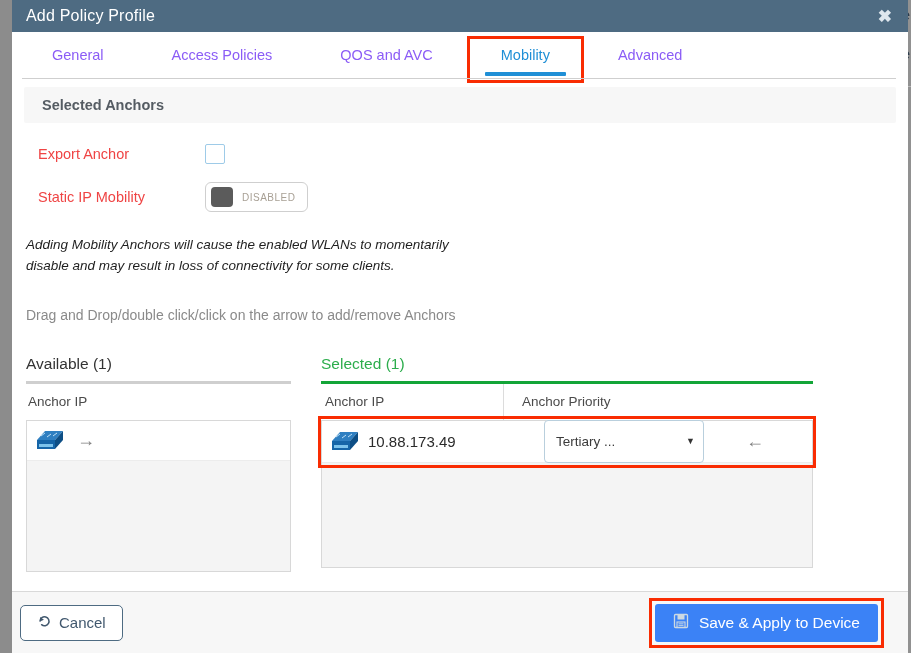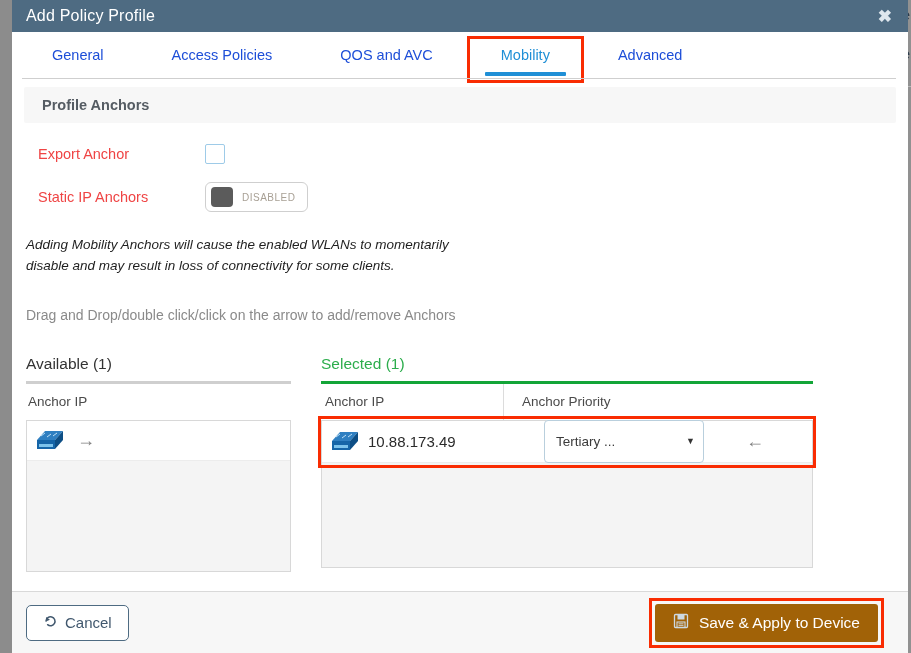--- a/index.html
+++ b/index.html
@@ -48,21 +48,21 @@
     display: flex; align-items: flex-start; padding-left: 6px;
   }
   #tabs::after {
     content: ""; position: absolute; left: 10px; right: 12px; bottom: 0;
     height: 1px; background: #cfcfcf;
   }
   .tab {
     position: relative; height: 46px;
     display: flex; align-items: center; justify-content: center;
     padding: 0 22px; margin: 0 12px;
-    font-size: 14.5px; color: #1d4ed8; cursor: pointer; white-space: nowrap;
+    font-size: 14.5px; color: #8b5cf6; cursor: pointer; white-space: nowrap;
   }
   .tab.active { color: #1f8fd6; }
   .tab.active::after {
     content: ""; position: absolute; left: 6px; right: 6px; bottom: 2px;
     height: 4px; background: #1f8fd6; border-radius: 1px;
   }
   .tab-highlight {
     position: absolute; left: -12px; right: -12px; top: 4px; bottom: -5px;
     border: 3px solid #f92c02; pointer-events: none;
   }
@@ -153,34 +153,34 @@
   #priority-value { font-size: 13.5px; color: #3b3b3b; }
   #priority-caret { font-size: 9px; color: #333333; }
 
   .red-box { position: absolute; border: 3px solid #f92c02; pointer-events: none; }
   #selected-row-highlight { left: -4px; right: -4px; top: -5px; height: 52px; }
 
   
   #footer {
     flex: 0 0 auto; height: 62px; background: #f7f7f7; border-top: 1px solid #d9d9d9;
     display: flex; align-items: center; justify-content: space-between;
-    padding: 0 18px 0 14px; position: relative;
+    padding: 0 18px 0 8px; position: relative;
   }
   #cancel-btn {
     display: flex; align-items: center; gap: 7px;
     height: 36px; padding: 0 16px;
     background: #ffffff; border: 1px solid #4e6b82; border-radius: 5px;
     color: #41586e; font-size: 15px; cursor: pointer;
     font-family: "Liberation Sans", sans-serif;
   }
   #save-wrap { position: relative; margin-right: 12px; }
   #save-btn {
     display: flex; align-items: center; gap: 10px;
     height: 38px; padding: 0 18px;
-    background: #a16207; border: none; border-radius: 3px;
+    background: #3b82f6; border: none; border-radius: 3px;
     color: #ffffff; font-size: 15.5px; cursor: pointer;
     font-family: "Liberation Sans", sans-serif;
   }
   #save-highlight { position: absolute; left: -6px; right: -6px; top: -6px; bottom: -6px; }
 </style>
 </head>
 <body>
 
 <div id="bg-page">
   <div id="bg-strip"></div>
@@ -203,30 +203,30 @@
     <div class="tab active">
       <span>Mobility</span>
       <span class="tab-highlight"></span>
     </div>
     <div class="tab">Advanced</div>
   </div>
 
   <div id="body-area">
 
     <div id="section-header">
-      <span id="section-header-title">Profile Anchors</span>
+      <span id="section-header-title">Selected Anchors</span>
     </div>
 
     <div class="form-row" id="row-export">
       <span class="form-label">Export Anchor</span>
       <span id="export-checkbox"></span>
     </div>
 
     <div class="form-row" id="row-static">
-      <span class="form-label">Static IP Anchors</span>
+      <span class="form-label">Static IP Mobility</span>
       <span id="static-toggle">
         <span id="toggle-knob"></span>
         <span id="toggle-state">DISABLED</span>
       </span>
     </div>
 
     <div id="warning-text">Adding Mobility Anchors will cause the enabled WLANs to momentarily disable and may result in loss of connectivity for some clients.</div>
     <div id="hint-text">Drag and Drop/double click/click on the arrow to add/remove Anchors</div>
 
     <div id="dual-list">

